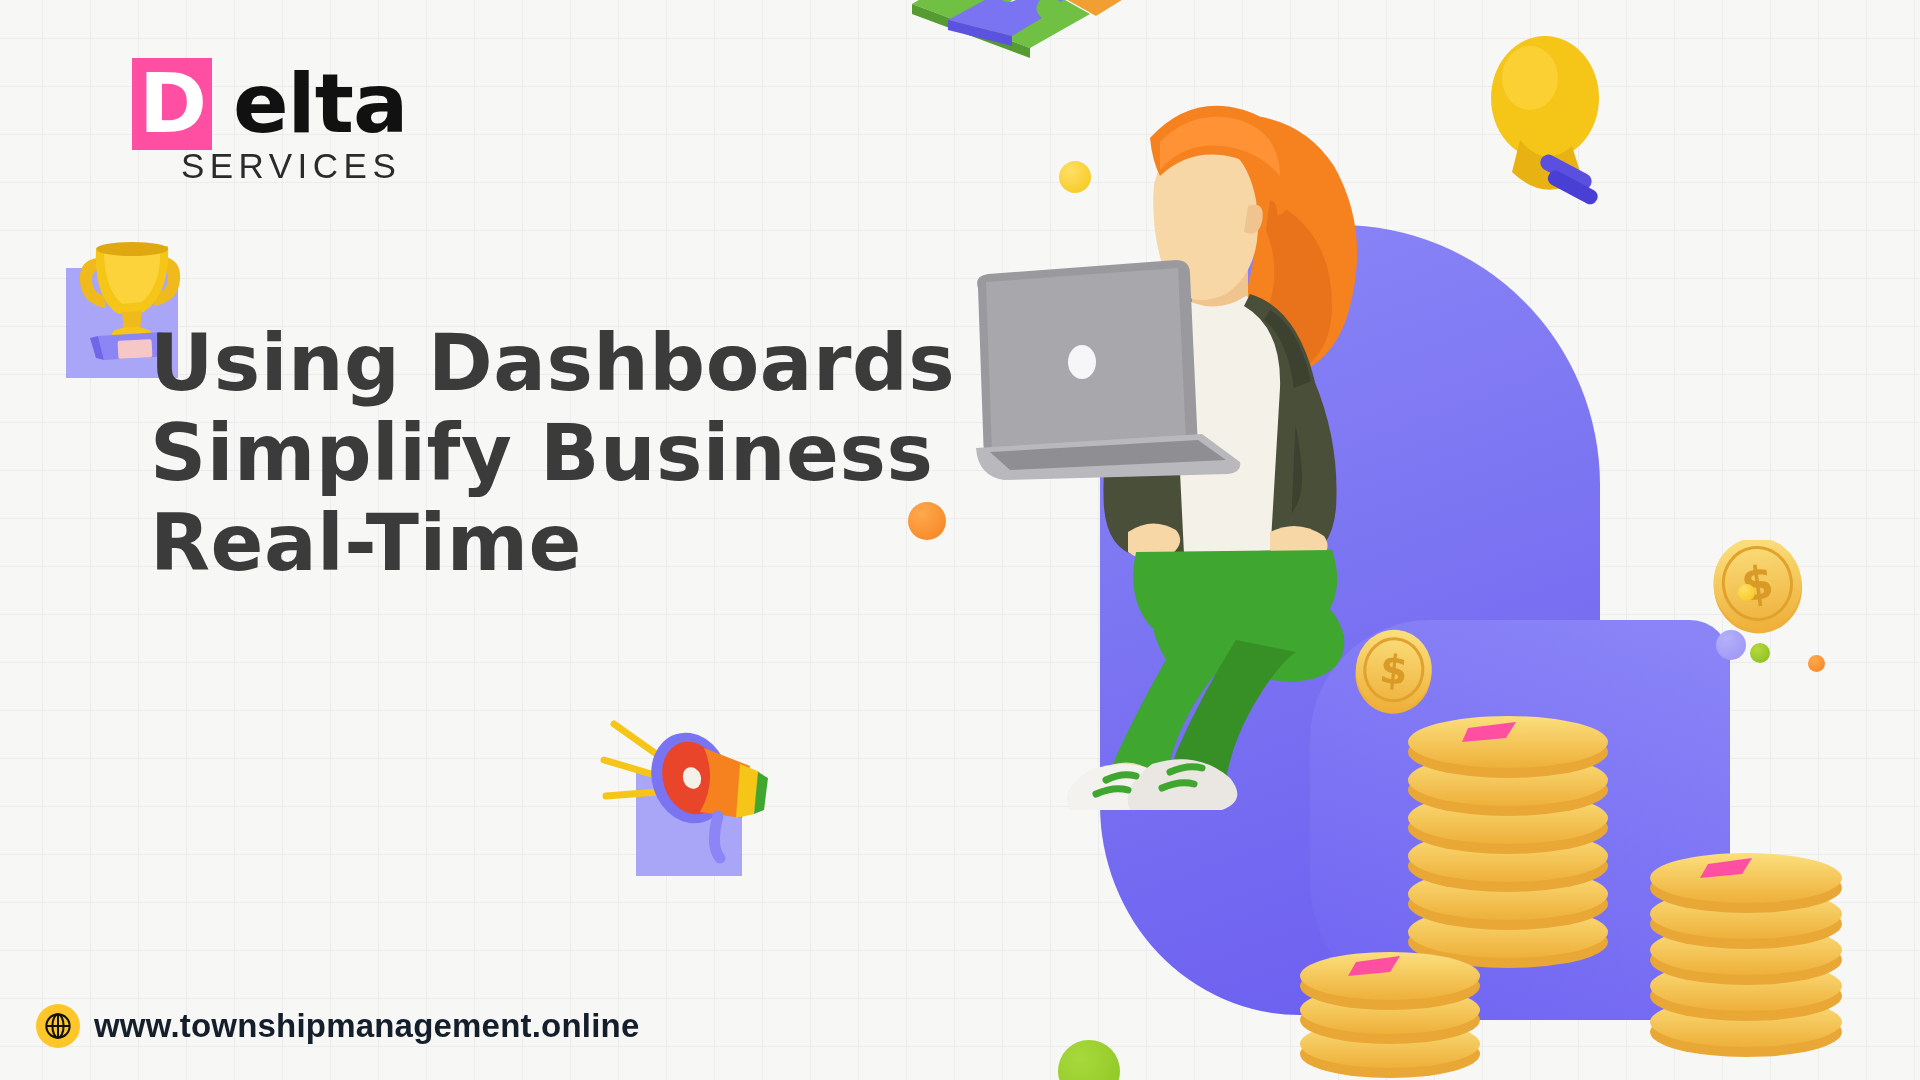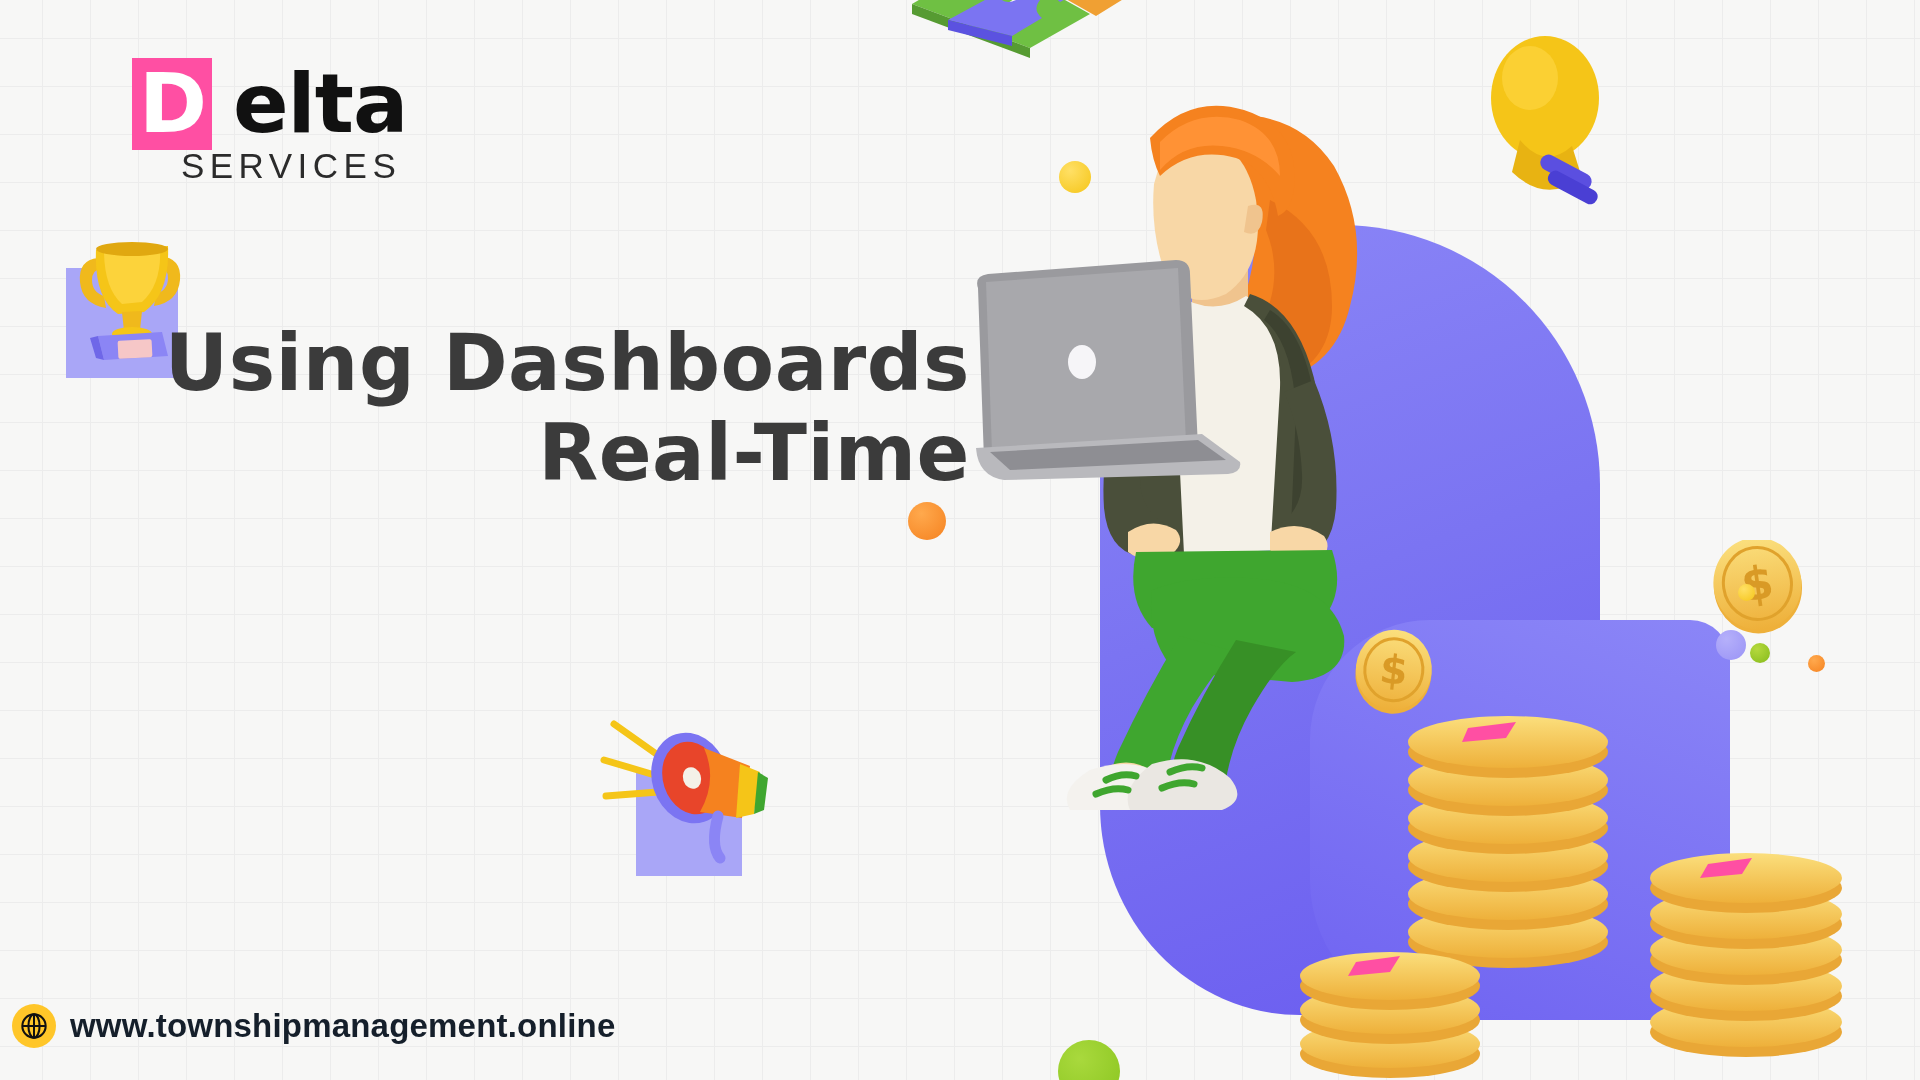--- a/index.html
+++ b/index.html
@@ -64,26 +64,26 @@
     left:150px; top:318px;
     width:820px;
     color:#3b3b3b;
     font-family:"DejaVu Sans", sans-serif;
     font-weight:bold;
     font-size:78px;
     line-height:90px;
     letter-spacing:0.5px;
     z-index:6;
   }
-  #headline .hl { display:block; white-space:nowrap;text-align:right; }
+  #headline .hl { display:block; white-space:nowrap; }
 
   
   #url-bar {
     position:absolute;
-    left:12px; bottom:32px;
+    left:36px; bottom:32px;
     display:flex; align-items:center; gap:14px;
     z-index:8;
   }
   .globe {
     width:44px; height:44px; border-radius:50%;
     background:#ffc629;
     display:flex; align-items:center; justify-content:center;
     flex:0 0 auto;
   }
   .globe svg { display:block; }
@@ -392,20 +392,21 @@
       <div class="logo-d">
         <span>D</span>
       </div>
       <div class="logo-elta">elta</div>
     </div>
     <div class="logo-sub">SERVICES</div>
   </div>
 
   <h1 id="headline">
     <span class="hl">Using Dashboards</span>
+    <span class="hl">Simplify Business</span>
     <span class="hl">Real-Time</span>
   </h1>
 
   <div id="url-bar">
     <span class="globe">
       <svg viewBox="0 0 30 30" width="28" height="28">
         <circle cx="15" cy="15" r="12.5" fill="none" stroke="#111111" stroke-width="2.2"></circle>
         <ellipse cx="15" cy="15" rx="6" ry="12.5" fill="none" stroke="#111111" stroke-width="2.2"></ellipse>
         <line x1="2.5" y1="15" x2="27.5" y2="15" stroke="#111111" stroke-width="2.2"></line>
         <line x1="15" y1="2.5" x2="15" y2="27.5" stroke="#111111" stroke-width="2.2"></line>

